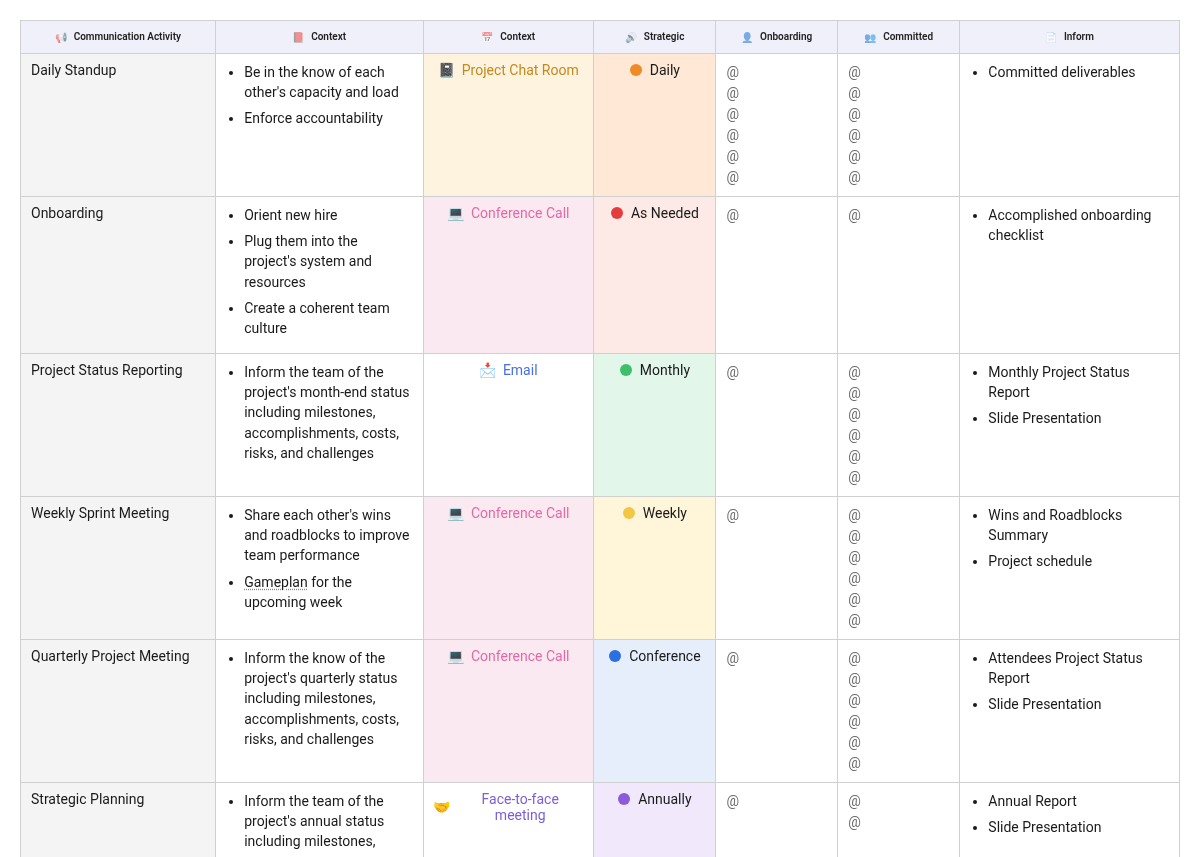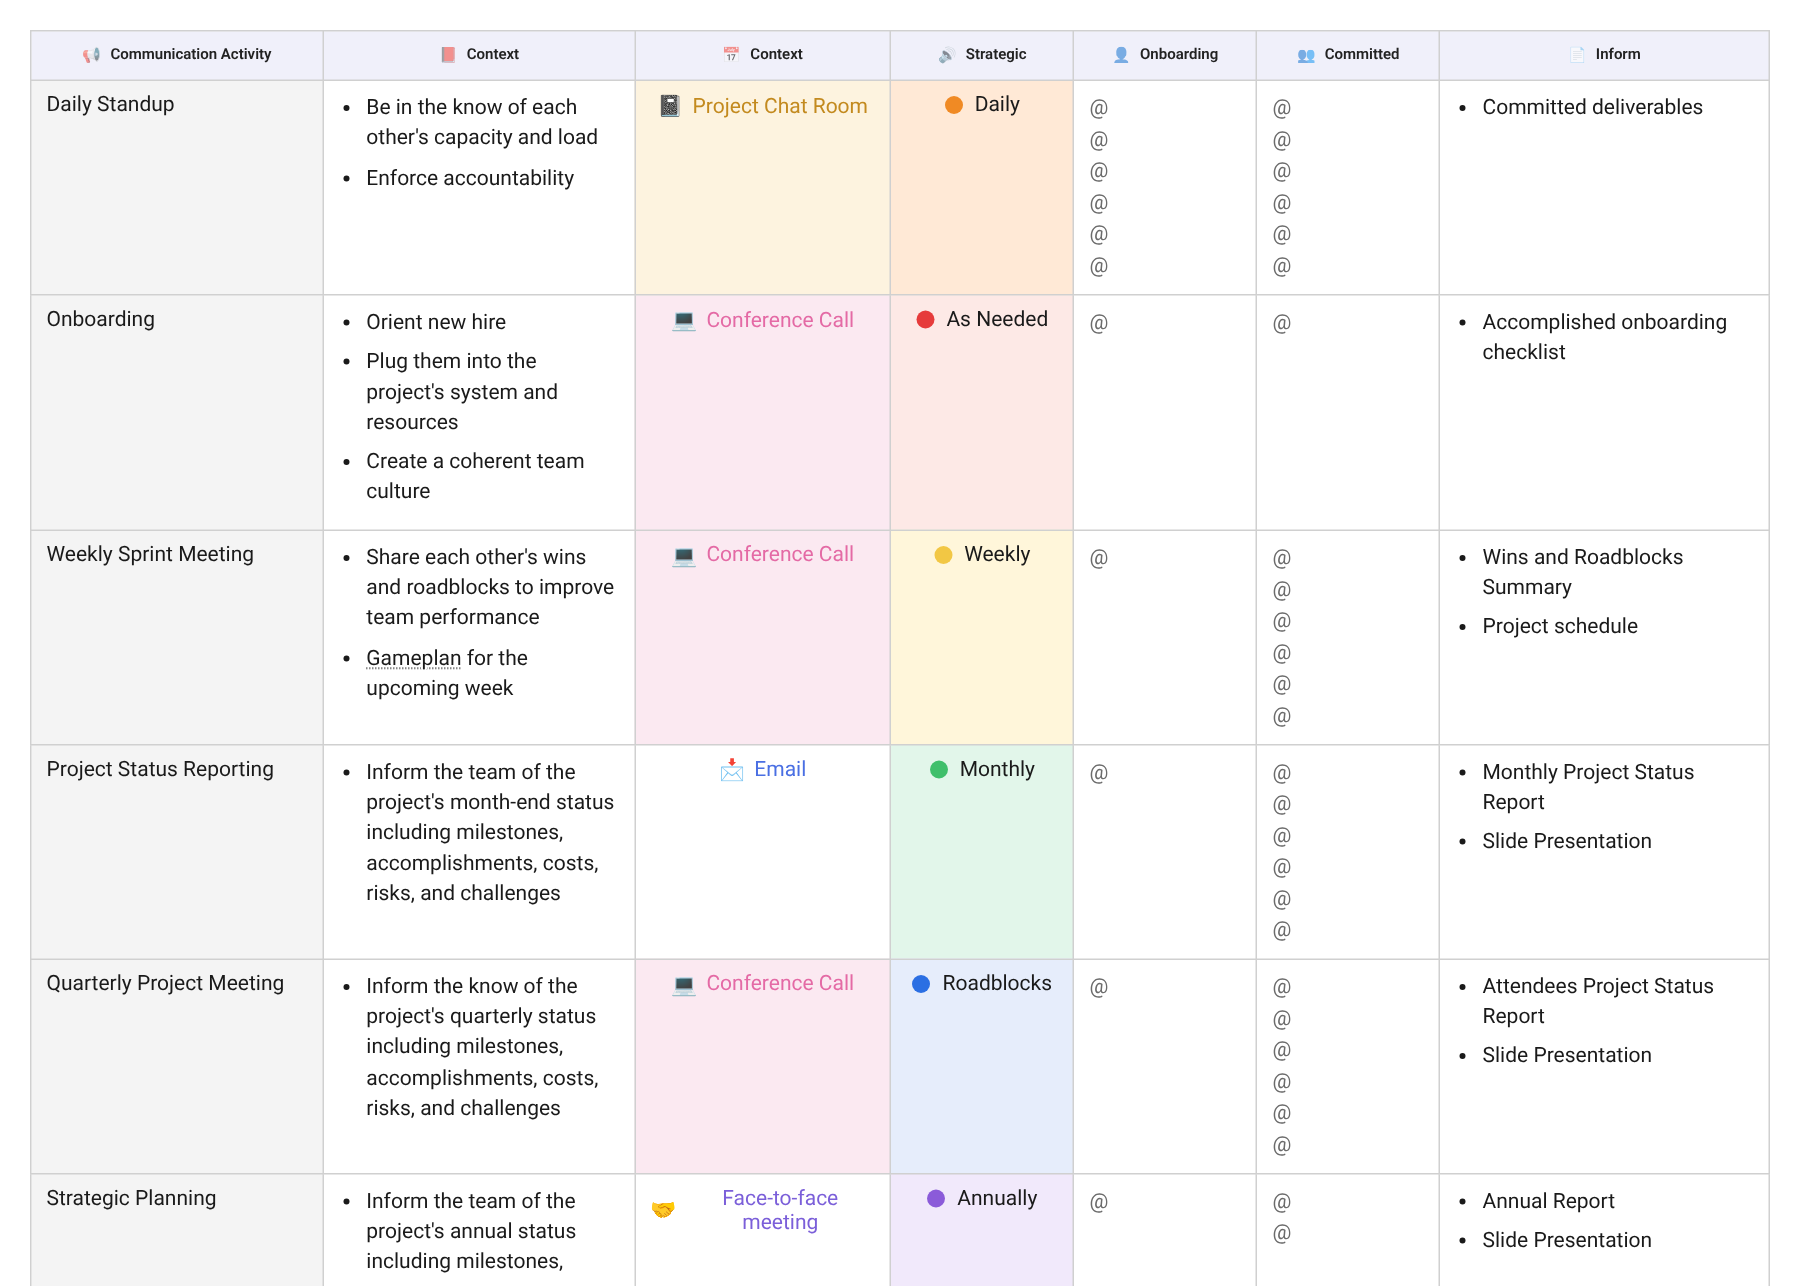--- a/index.html
+++ b/index.html
@@ -203,20 +203,57 @@
             <span>@</span>
           </div>
         </td>
         <td class="output">
           <ul>
             <li>Accomplished onboarding checklist</li>
           </ul>
         </td>
       </tr>
       <tr>
+        <td class="activity">Project Status Reporting</td>
+        <td class="purpose">
+          <ul>
+            <li>Inform the team of the project's month-end status including milestones, accomplishments, costs, risks, and challenges</li>
+          </ul>
+        </td>
+        <td class="context bg-email"><span class="ctx-label ctx-email">
+            <span class="ctx-icon">📩</span>
+            <span>Email</span>
+          </span></td>
+        <td class="freq bgf-green"><span class="freq-wrap">
+            <span class="dot d-green"></span>
+            <span>Monthly</span>
+          </span></td>
+        <td>
+          <div class="mentions">
+            <span>@</span>
+          </div>
+        </td>
+        <td>
+          <div class="mentions">
+            <span>@</span>
+            <span>@</span>
+            <span>@</span>
+            <span>@</span>
+            <span>@</span>
+            <span>@</span>
+          </div>
+        </td>
+        <td class="output">
+          <ul>
+            <li>Monthly Project Status Report</li>
+            <li>Slide Presentation</li>
+          </ul>
+        </td>
+      </tr>
+      <tr>
         <td class="activity">Weekly Sprint Meeting</td>
         <td class="purpose">
           <ul>
             <li>Share each other's wins and roadblocks to improve team performance</li>
             <li><span class="underline-word">Gameplan</span> for the upcoming week</li>
           </ul>
         </td>
         <td class="context bg-conf"><span class="ctx-label ctx-conf">
             <span class="ctx-icon">💻</span>
             <span>Conference Call</span>
@@ -241,70 +278,33 @@
           </div>
         </td>
         <td class="output">
           <ul>
             <li>Wins and Roadblocks Summary</li>
             <li>Project schedule</li>
           </ul>
         </td>
       </tr>
       <tr>
-        <td class="activity">Project Status Reporting</td>
-        <td class="purpose">
-          <ul>
-            <li>Inform the team of the project's month-end status including milestones, accomplishments, costs, risks, and challenges</li>
-          </ul>
-        </td>
-        <td class="context bg-email"><span class="ctx-label ctx-email">
-            <span class="ctx-icon">📩</span>
-            <span>Email</span>
-          </span></td>
-        <td class="freq bgf-green"><span class="freq-wrap">
-            <span class="dot d-green"></span>
-            <span>Monthly</span>
-          </span></td>
-        <td>
-          <div class="mentions">
-            <span>@</span>
-          </div>
-        </td>
-        <td>
-          <div class="mentions">
-            <span>@</span>
-            <span>@</span>
-            <span>@</span>
-            <span>@</span>
-            <span>@</span>
-            <span>@</span>
-          </div>
-        </td>
-        <td class="output">
-          <ul>
-            <li>Monthly Project Status Report</li>
-            <li>Slide Presentation</li>
-          </ul>
-        </td>
-      </tr>
-      <tr>
         <td class="activity">Quarterly Project Meeting</td>
         <td class="purpose">
           <ul>
             <li>Inform the know of the project's quarterly status including milestones, accomplishments, costs, risks, and challenges</li>
           </ul>
         </td>
         <td class="context bg-conf"><span class="ctx-label ctx-conf">
             <span class="ctx-icon">💻</span>
             <span>Conference Call</span>
           </span></td>
         <td class="freq bgf-blue"><span class="freq-wrap">
             <span class="dot d-blue"></span>
-            <span>Roadblocks</span>
+            <span>Conference</span>
           </span></td>
         <td>
           <div class="mentions">
             <span>@</span>
           </div>
         </td>
         <td>
           <div class="mentions">
             <span>@</span>
             <span>@</span>

